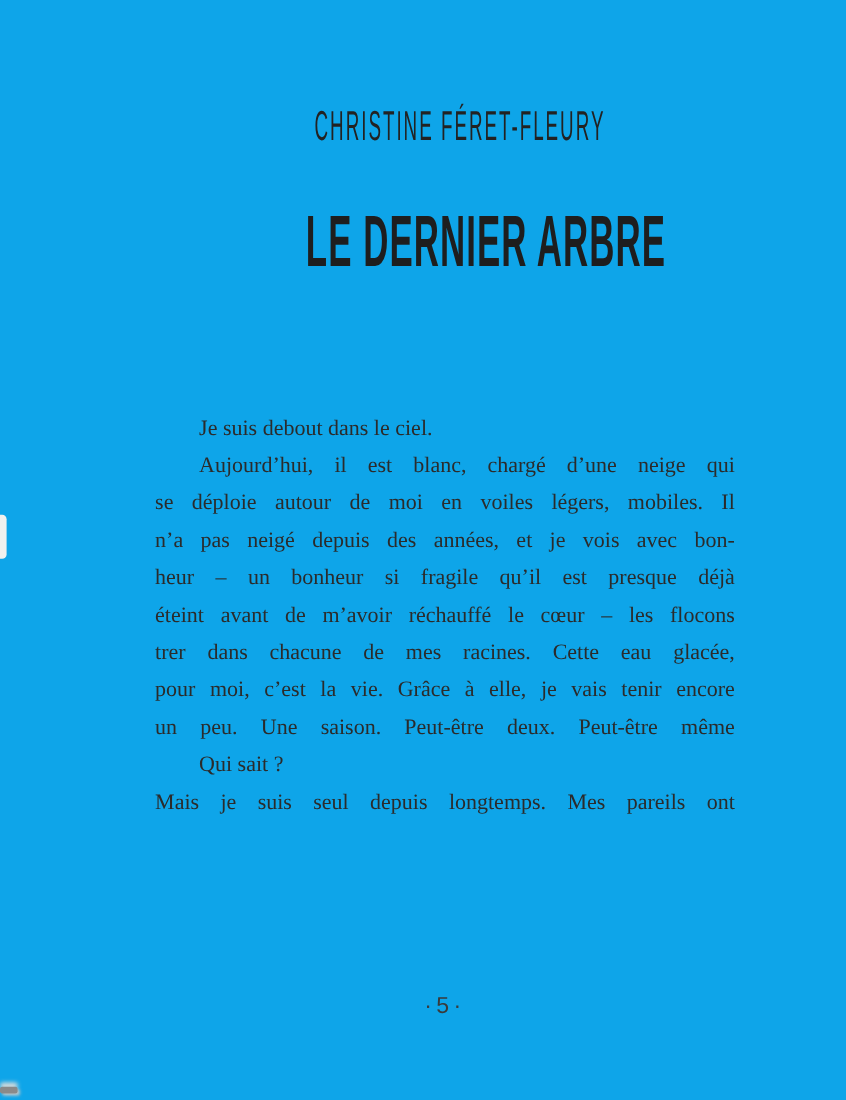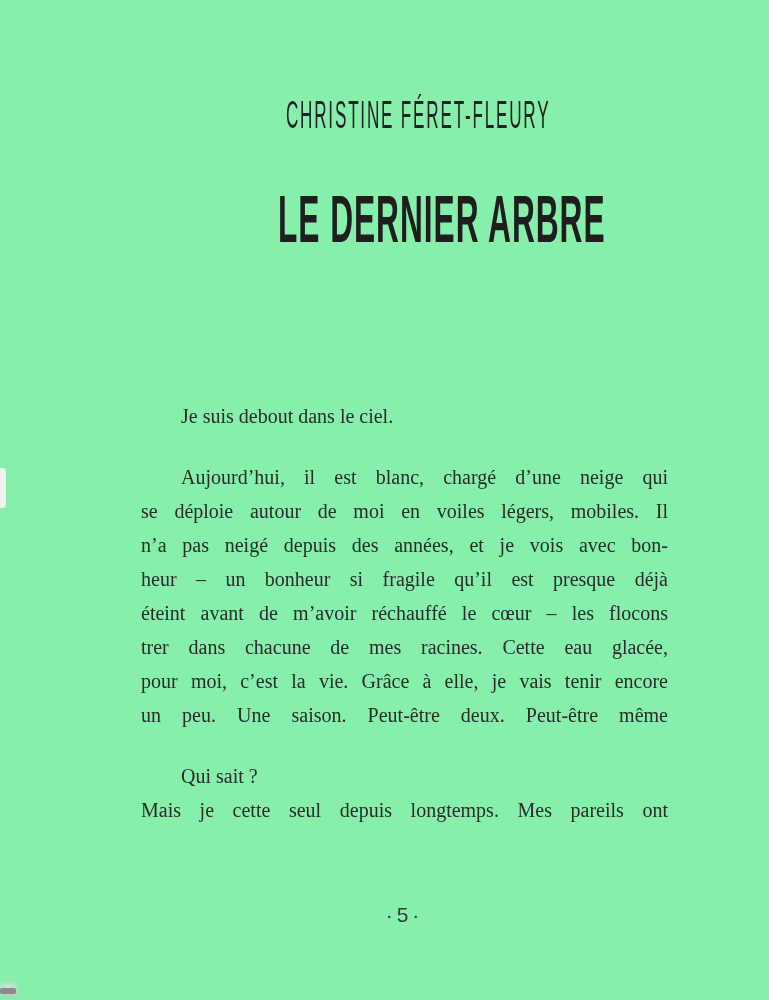--- a/index.html
+++ b/index.html
@@ -4,21 +4,21 @@
 <style>
   html, body {
     margin: 0;
     padding: 0;
     background: #ffffff;
   }
   .page {
     position: relative;
     width: 769px;
     height: 1000px;
-    background: #86efac;
+    background: #0ea5e9;
     overflow: hidden;
     font-family: "Liberation Serif", serif;
   }
   .column {
     position: absolute;
     left: 141px;
     width: 527px;
     top: 0;
     height: 100%;
   }
@@ -66,21 +66,20 @@
   }
   .line {
     text-align: left;
   }
   .line.just {
     text-align: justify;
     text-align-last: justify;
   }
   .line.indent {
     padding-left: 40px;
-    margin-top: 27px;
   }
   .line.indent.just {
     padding-left: 0;
     text-indent: 40px;
   }
   .page-number {
     position: absolute;
     top: 902px;
     left: 0;
     width: 100%;
@@ -125,21 +124,21 @@
       <div class="line indent">Je suis debout dans le ciel.</div>
       <div class="line indent just">Aujourd’hui, il est blanc, chargé d’une neige qui</div>
       <div class="line just">se déploie autour de moi en voiles légers, mobiles. Il</div>
       <div class="line just">n’a pas neigé depuis des années, et je vois avec bon-</div>
       <div class="line just">heur – un bonheur si fragile qu’il est presque déjà</div>
       <div class="line just">éteint avant de m’avoir réchauffé le cœur – les flocons</div>
       <div class="line just">trer dans chacune de mes racines. Cette eau glacée,</div>
       <div class="line just">pour moi, c’est la vie. Grâce à elle, je vais tenir encore</div>
       <div class="line just">un peu. Une saison. Peut-être deux. Peut-être même</div>
       <div class="line indent">Qui sait ?</div>
-      <div class="line just">Mais je cette seul depuis longtemps. Mes pareils ont</div>
+      <div class="line just">Mais je suis seul depuis longtemps. Mes pareils ont</div>
     </div>
 
     <div class="page-number">·5·</div>
   </div>
 
   <div class="artifact-left-smudge"></div>
   <div class="artifact-corner-mark"></div>
 </div>
 
 </body></html>

